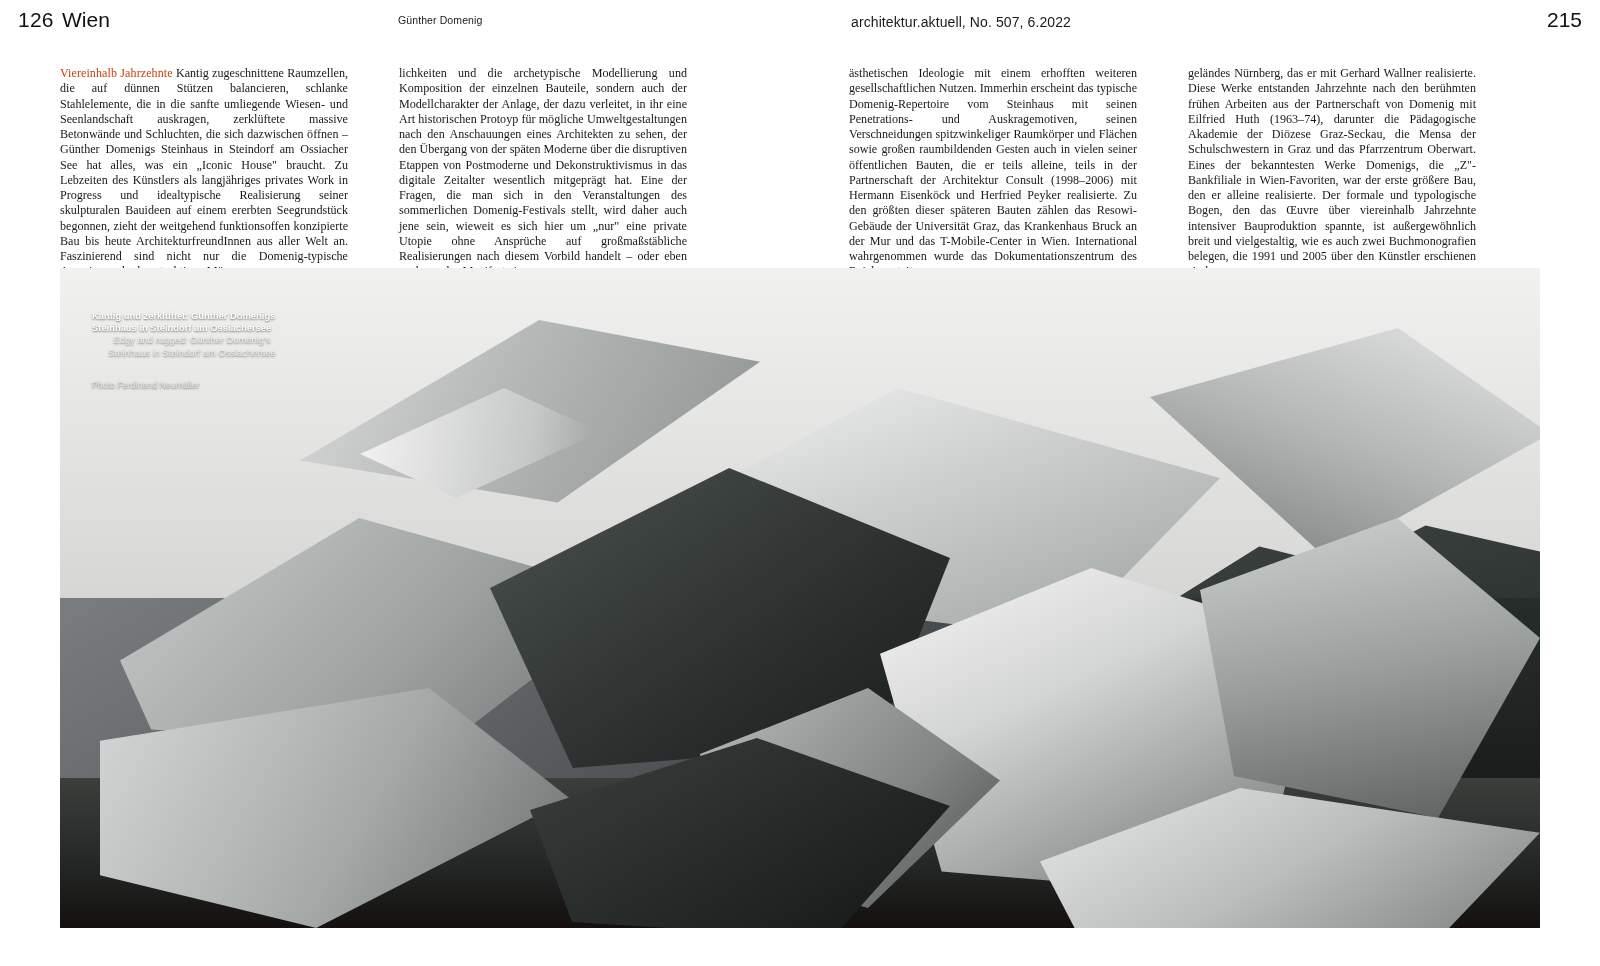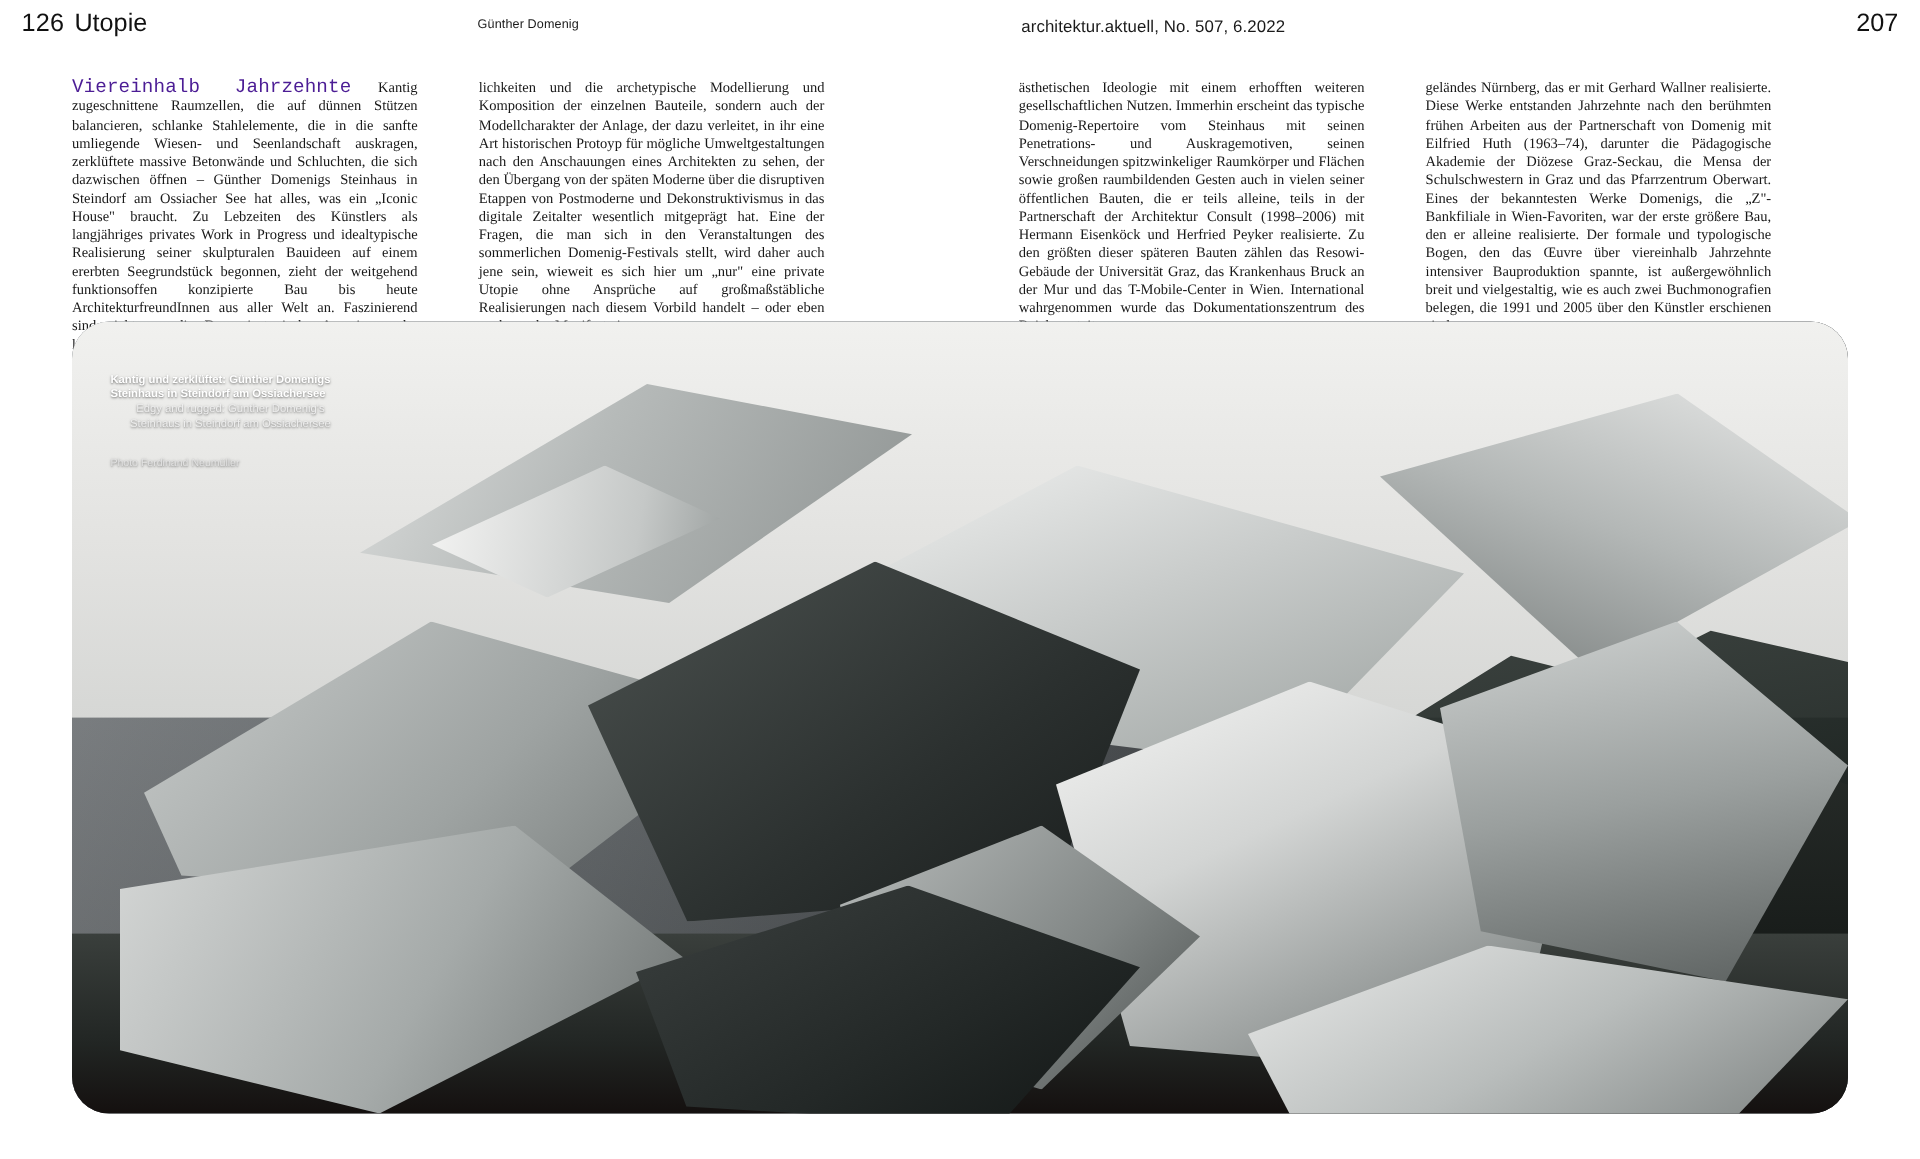--- a/index.html
+++ b/index.html
@@ -92,36 +92,35 @@
     color: #181818;
     hyphens: auto;
   }
   .col p { margin: 0; }
   .col-1 { left: 60px; }
   .col-2 { left: 399px; }
   .col-3 { left: 849px; }
   .col-4 { left: 1188px; }
 
   .lead {
-    font-family: Liberation Mono, monospace;
-    font-size: 16px;
+    font-family: Liberation Serif, serif;
+    font-size: 12px;
     letter-spacing: 0.1px;
-    color: #4c1d95;
+    color: #c2410c;
   }
 
   
   .photo-wrap {
     position: absolute;
     left: 60px;
     top: 268px;
     width: 1480px;
     height: 660px;
     overflow: hidden;
     background: #6f7478;
-    border-radius: 31px;
   }
   .photo {
     position: absolute;
     inset: 0;
     background:
       linear-gradient(180deg, rgba(255,255,255,0.05), rgba(0,0,0,0.25)),
       linear-gradient(110deg, #8e9295 0%, #6d7275 35%, #4c5053 60%, #2e3133 100%);
   }
   
   .sky {
@@ -213,24 +212,24 @@
     pointer-events: none;
   }
 </style>
 </head>
 <body>
 
 <div class="spread">
 
   <div class="runhead">
     <span class="folio-left">126</span>
-    <span class="section-left">Utopie</span>
+    <span class="section-left">Wien</span>
     <span class="runhead-center-left">Günther Domenig</span>
     <span class="runhead-center-right">architektur.aktuell, No. 507, 6.2022</span>
-    <span class="folio-right">207</span>
+    <span class="folio-right">215</span>
   </div>
 
   <div class="cols">
     <div class="col col-1">
       <p><span class="lead">Viereinhalb Jahrzehnte</span> <span>Kantig zugeschnittene Raumzellen, die auf dünnen Stützen balancieren, schlanke Stahlelemente, die in die sanfte umliegende Wiesen- und Seenlandschaft auskragen, zerklüftete massive Betonwände und Schluchten, die sich dazwischen öffnen – Günther Domenigs Steinhaus in Steindorf am Ossiacher See hat alles, was ein „Iconic House" braucht. Zu Lebzeiten des Künstlers als langjähriges privates Work in Progress und idealtypische Realisierung seiner skulpturalen Bauideen auf einem ererbten Seegrundstück begonnen, zieht der weitgehend funktionsoffen konzipierte Bau bis heute ArchitekturfreundInnen aus aller Welt an. Faszinierend sind nicht nur die Domenig-typische Ausreizung der konstruktiven Mög-</span></p>
     </div>
     <div class="col col-2">
       <p>lichkeiten und die archetypische Modellierung und Komposition der einzelnen Bauteile, sondern auch der Modellcharakter der Anlage, der dazu verleitet, in ihr eine Art historischen Protoyp für mögliche Umweltgestaltungen nach den Anschauungen eines Architekten zu sehen, der den Übergang von der späten Moderne über die disruptiven Etappen von Postmoderne und Dekonstruktivismus in das digitale Zeitalter wesentlich mitgeprägt hat. Eine der Fragen, die man sich in den Veranstaltungen des sommerlichen Domenig-Festivals stellt, wird daher auch jene sein, wieweit es sich hier um „nur" eine private Utopie ohne Ansprüche auf großmaßstäbliche Realisierungen nach diesem Vorbild handelt – oder eben auch um das Manifest einer</p>
     </div>
     <div class="col col-3">

